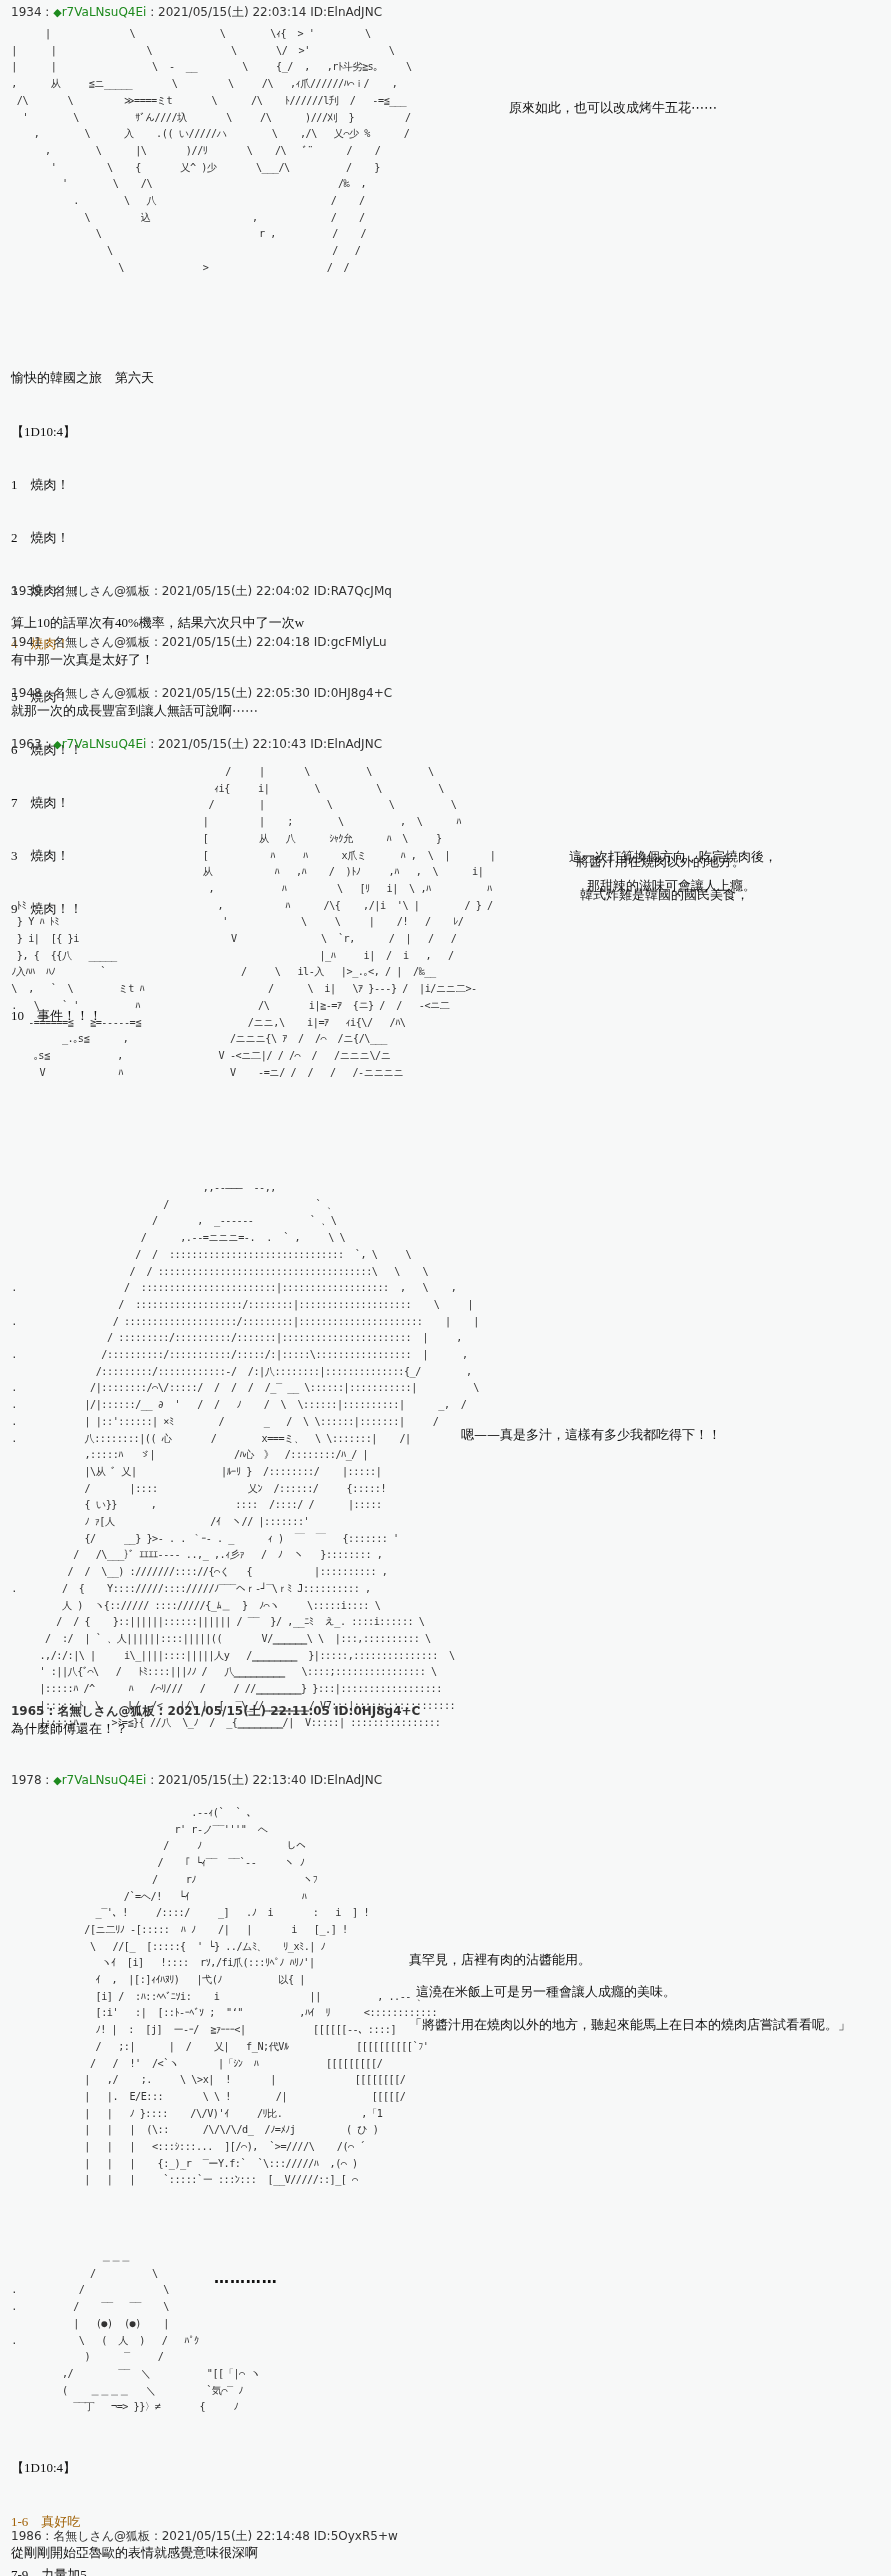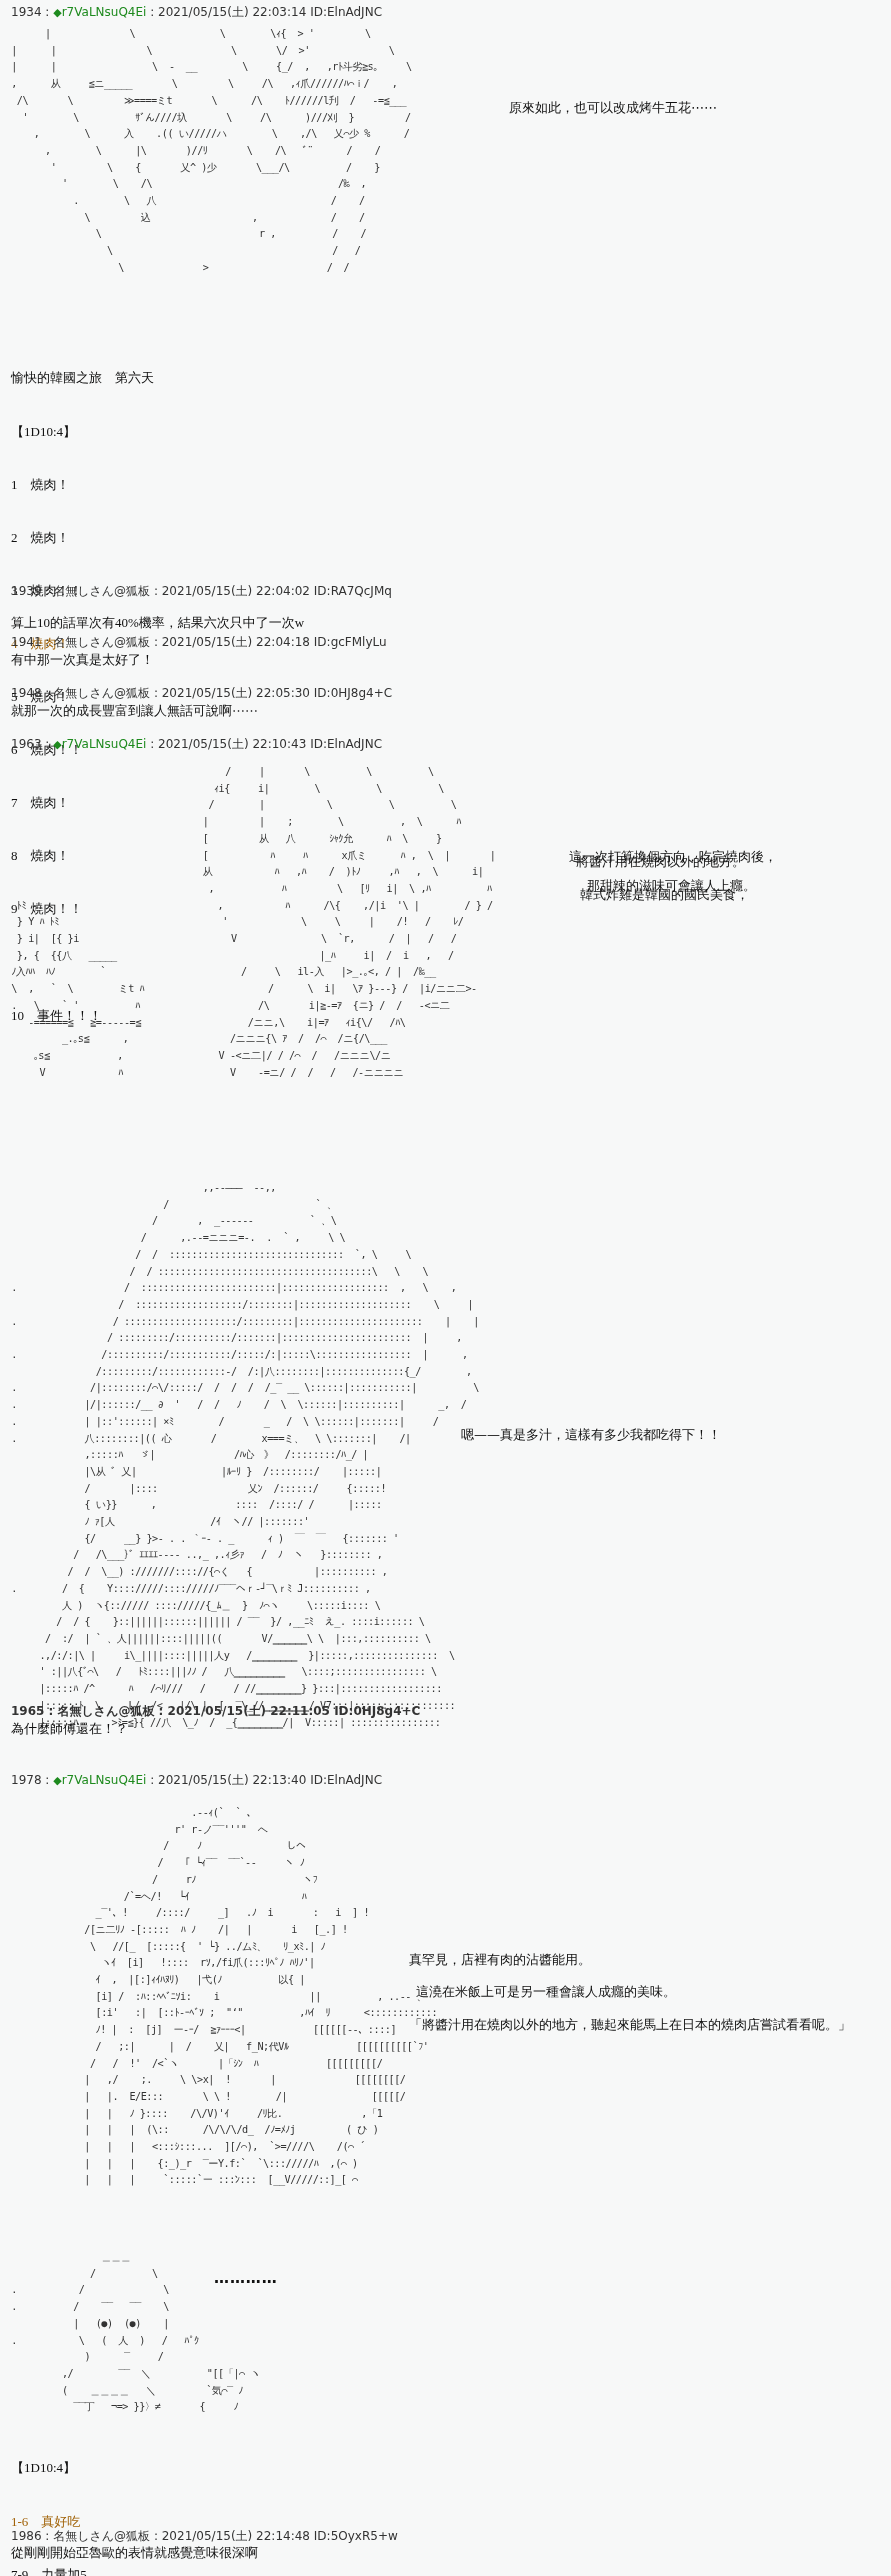--- a/index.html
+++ b/index.html
@@ -60,21 +60,21 @@
 <div class="post-body" style="left:11px; top:334px;">
   <span class="list-line">愉快的韓國之旅　第六天</span>
   <span class="list-line">【1D10:4】</span>
   <span class="list-line">1　燒肉！</span>
   <span class="list-line">2　燒肉！</span>
   <span class="list-line">3　燒肉！！</span>
   <span class="list-line red">4　燒肉！</span>
   <span class="list-line">5　燒肉！</span>
   <span class="list-line">6　燒肉！！</span>
   <span class="list-line">7　燒肉！</span>
-  <span class="list-line">8　燒肉！</span>
+  <span class="list-line">3　燒肉！</span>
   <span class="list-line">9　燒肉！！</span>
   <span class="list-line">&nbsp;</span>
   <span class="list-line">10　事件！！！</span>
 </div>
 
 <div class="post-header" style="top:584px;">
   <span>1939</span><span> : </span><span>名無しさん@狐板</span><span> : </span><span>2021/05/15(土) 22:04:02</span>
   <span>ID:RA7QcJMq</span>
 </div>
 <div class="post-body" style="top:614px;">算上10的話單次有40%機率，結果六次只中了一次w</div>

